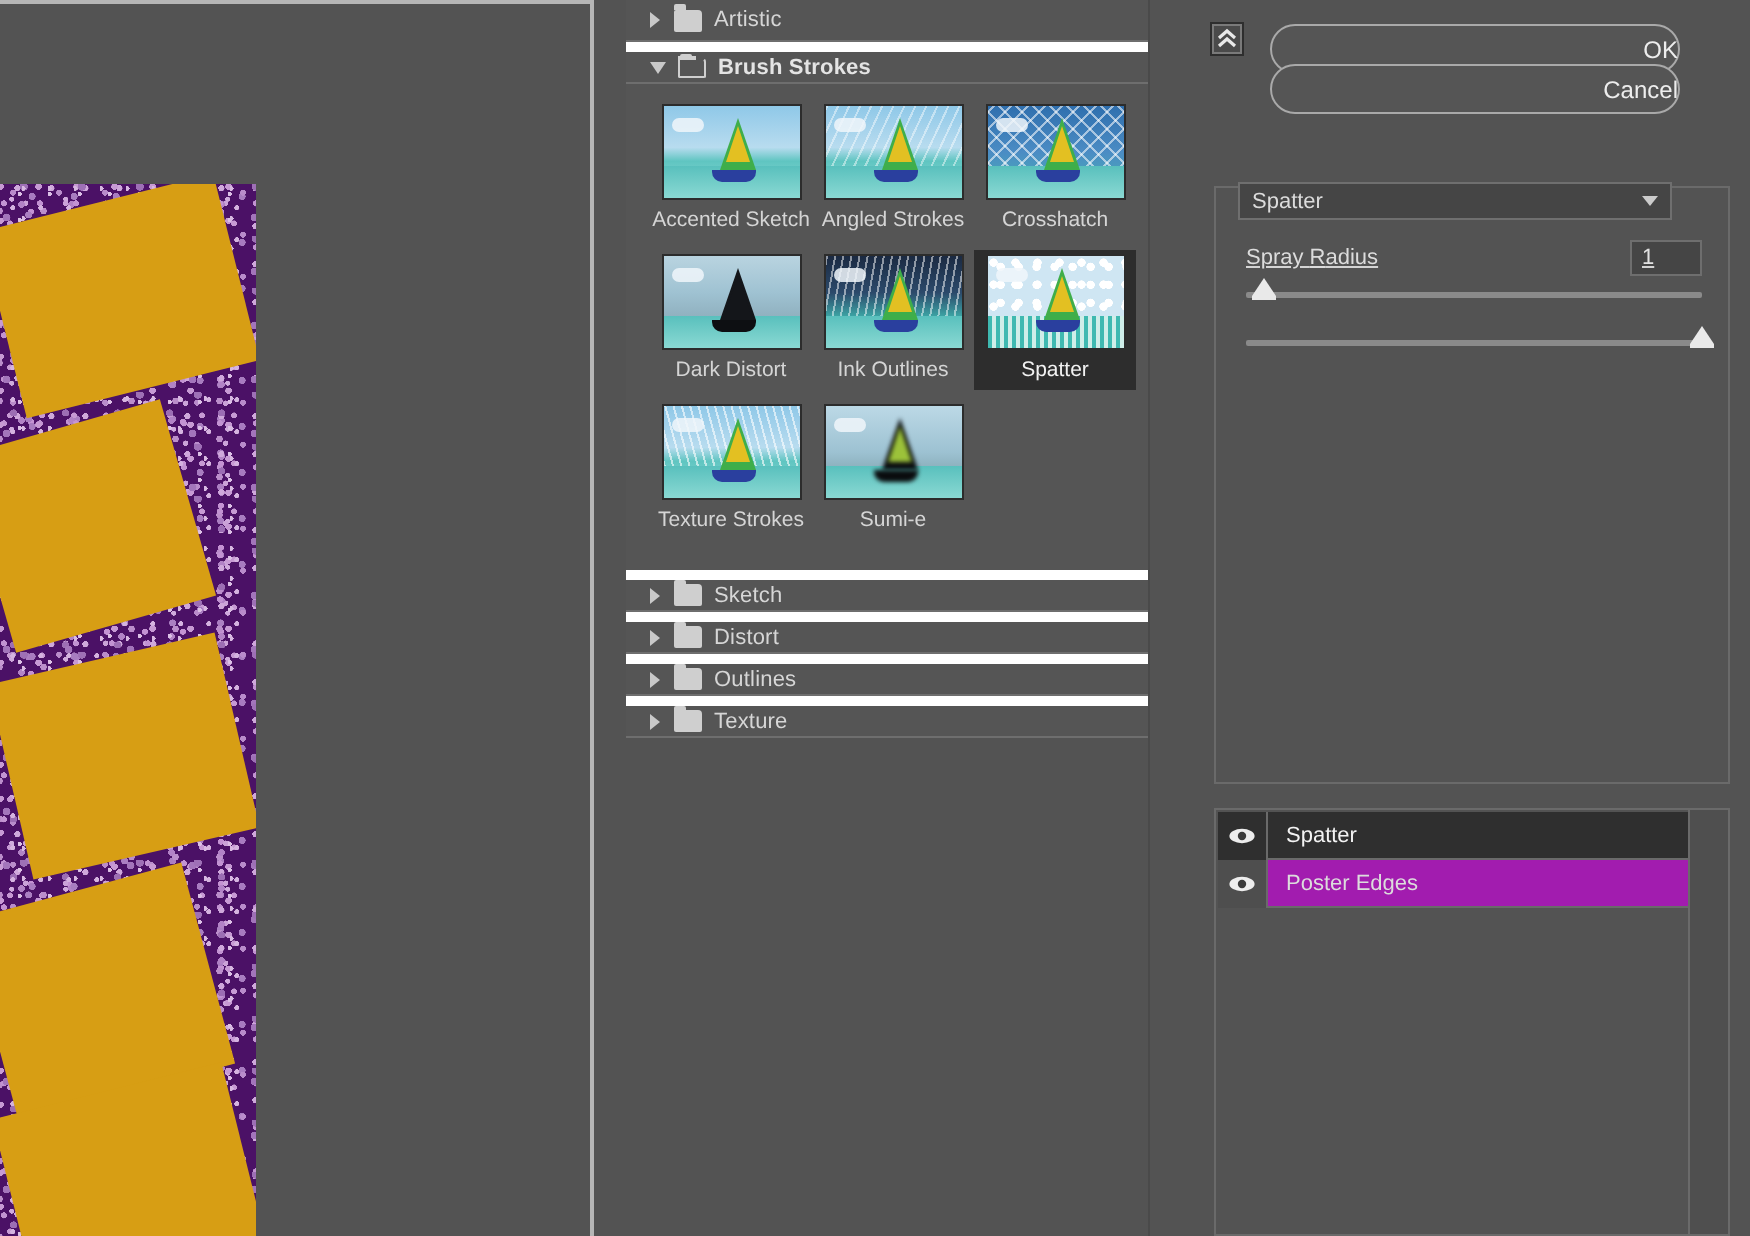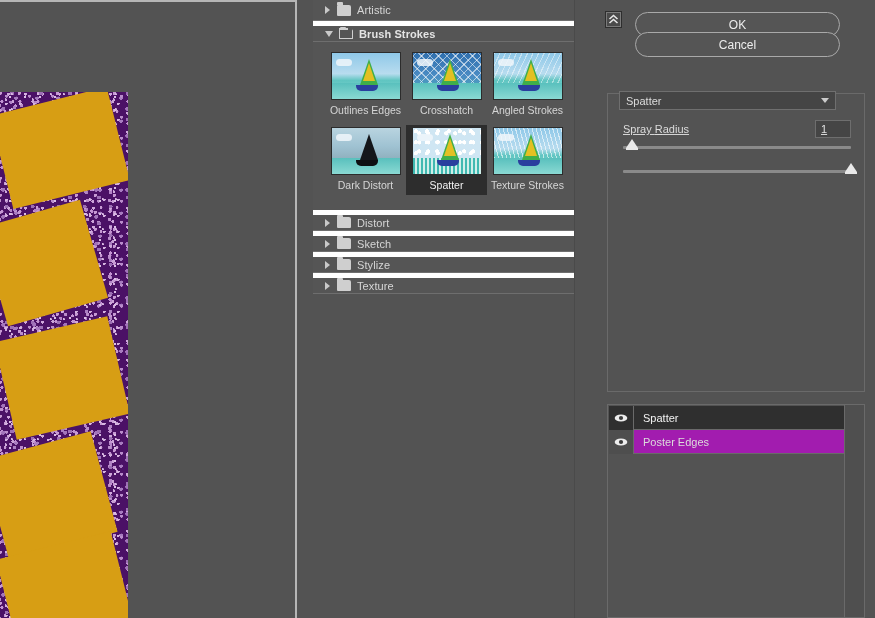--- a/index.html
+++ b/index.html
@@ -228,21 +228,21 @@
   #collapse-btn svg { display: block; }
 
   .pill-btn {
     position: absolute;
     left: 32px; width: 205px; height: 25px;
     border: 1px solid #a9a9a9;
     border-radius: 13px;
     background: #555555;
     color: #ededed;
     font-size: 12px;
-    display: flex; align-items: center; justify-content: center;
+    display: flex; align-items: center; justify-content: flex-end;
     cursor: pointer;
   }
   #ok-btn { top: 12px; }
   #cancel-btn { top: 32px; }
 
   #params-group {
     position: absolute; left: 4px; top: 93px;
     width: 258px; height: 299px;
     border: 1px solid #6a6a6a;
     background: #535353;
@@ -374,54 +374,65 @@
       <div id="filter-grid">
           <div class="filter-cell">
             <div class="thumb v-accented">
               <span class="sky"></span>
               <span class="cloud"></span>
               <span class="water"></span>
               <span class="sail"></span>
               <span class="sail2"></span>
               <span class="hull"></span>
             </div>
-            <div class="filter-name">Outlines Edges</div>
+            <div class="filter-name">Accented Sketch</div>
+          </div>
+          <div class="filter-cell">
+            <div class="thumb v-angled">
+              <span class="sky"></span>
+              <span class="cloud"></span>
+              <span class="water"></span>
+              <span class="sail"></span>
+              <span class="sail2"></span>
+              <span class="hull"></span>
+            </div>
+            <div class="filter-name">Angled Strokes</div>
           </div>
           <div class="filter-cell">
             <div class="thumb v-cross">
               <span class="sky"></span>
               <span class="cloud"></span>
               <span class="water"></span>
               <span class="sail"></span>
               <span class="sail2"></span>
               <span class="hull"></span>
             </div>
             <div class="filter-name">Crosshatch</div>
           </div>
           <div class="filter-cell">
-            <div class="thumb v-angled">
-              <span class="sky"></span>
-              <span class="cloud"></span>
-              <span class="water"></span>
-              <span class="sail"></span>
-              <span class="sail2"></span>
-              <span class="hull"></span>
-            </div>
-            <div class="filter-name">Angled Strokes</div>
-          </div>
-          <div class="filter-cell">
             <div class="thumb v-dark">
               <span class="sky"></span>
               <span class="cloud"></span>
               <span class="water"></span>
               <span class="sail"></span>
               <span class="sail2"></span>
               <span class="hull"></span>
             </div>
             <div class="filter-name">Dark Distort</div>
+          </div>
+          <div class="filter-cell">
+            <div class="thumb v-ink">
+              <span class="sky"></span>
+              <span class="cloud"></span>
+              <span class="water"></span>
+              <span class="sail"></span>
+              <span class="sail2"></span>
+              <span class="hull"></span>
+            </div>
+            <div class="filter-name">Ink Outlines</div>
           </div>
           <div class="filter-cell selected">
             <div class="thumb v-spatter">
               <span class="sky"></span>
               <span class="cloud"></span>
               <span class="water"></span>
               <span class="sail"></span>
               <span class="sail2"></span>
               <span class="hull"></span>
             </div>
@@ -431,38 +442,49 @@
             <div class="thumb v-sprayed">
               <span class="sky"></span>
               <span class="cloud"></span>
               <span class="water"></span>
               <span class="sail"></span>
               <span class="sail2"></span>
               <span class="hull"></span>
             </div>
             <div class="filter-name">Texture Strokes</div>
           </div>
+          <div class="filter-cell">
+            <div class="thumb v-sumi">
+              <span class="sky"></span>
+              <span class="cloud"></span>
+              <span class="water"></span>
+              <span class="sail"></span>
+              <span class="sail2"></span>
+              <span class="hull"></span>
+            </div>
+            <div class="filter-name">Sumi-e</div>
+          </div>
         </div>
+
+      <div class="cat-header">
+        <span class="tri"></span>
+        <span class="folder-ico"></span>
+        <span class="cat-label">Sketch</span>
+      </div>
 
       <div class="cat-header">
         <span class="tri"></span>
         <span class="folder-ico"></span>
         <span class="cat-label">Distort</span>
       </div>
 
       <div class="cat-header">
         <span class="tri"></span>
         <span class="folder-ico"></span>
-        <span class="cat-label">Sketch</span>
-      </div>
-
-      <div class="cat-header">
-        <span class="tri"></span>
-        <span class="folder-ico"></span>
-        <span class="cat-label">Stylize</span>
+        <span class="cat-label">Outlines</span>
       </div>
 
       <div class="cat-header">
         <span class="tri"></span>
         <span class="folder-ico"></span>
         <span class="cat-label">Texture</span>
       </div>
 
     </div>
     <div id="filter-vscroll"></div>

